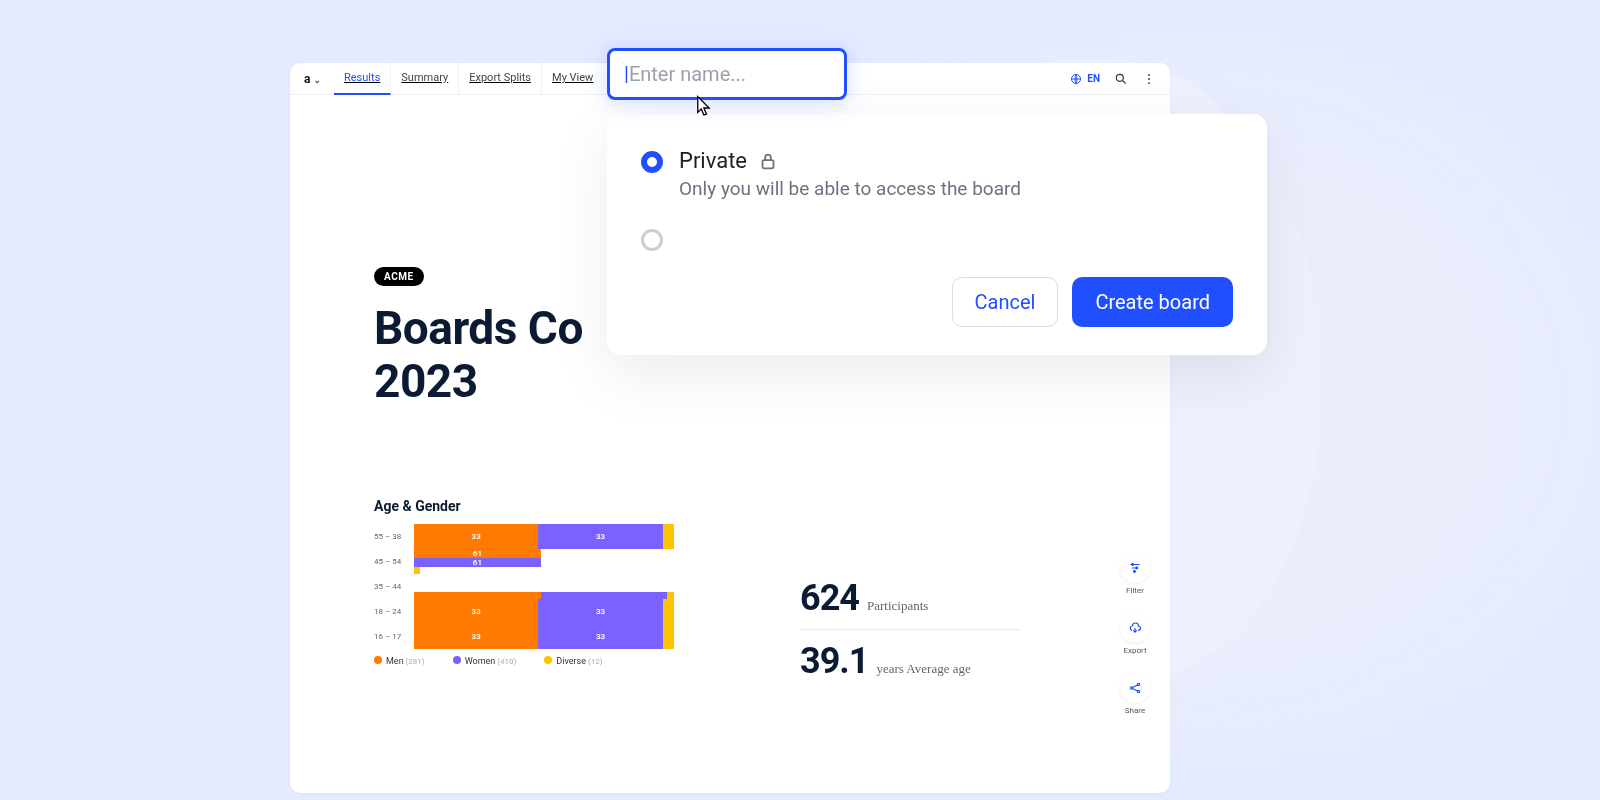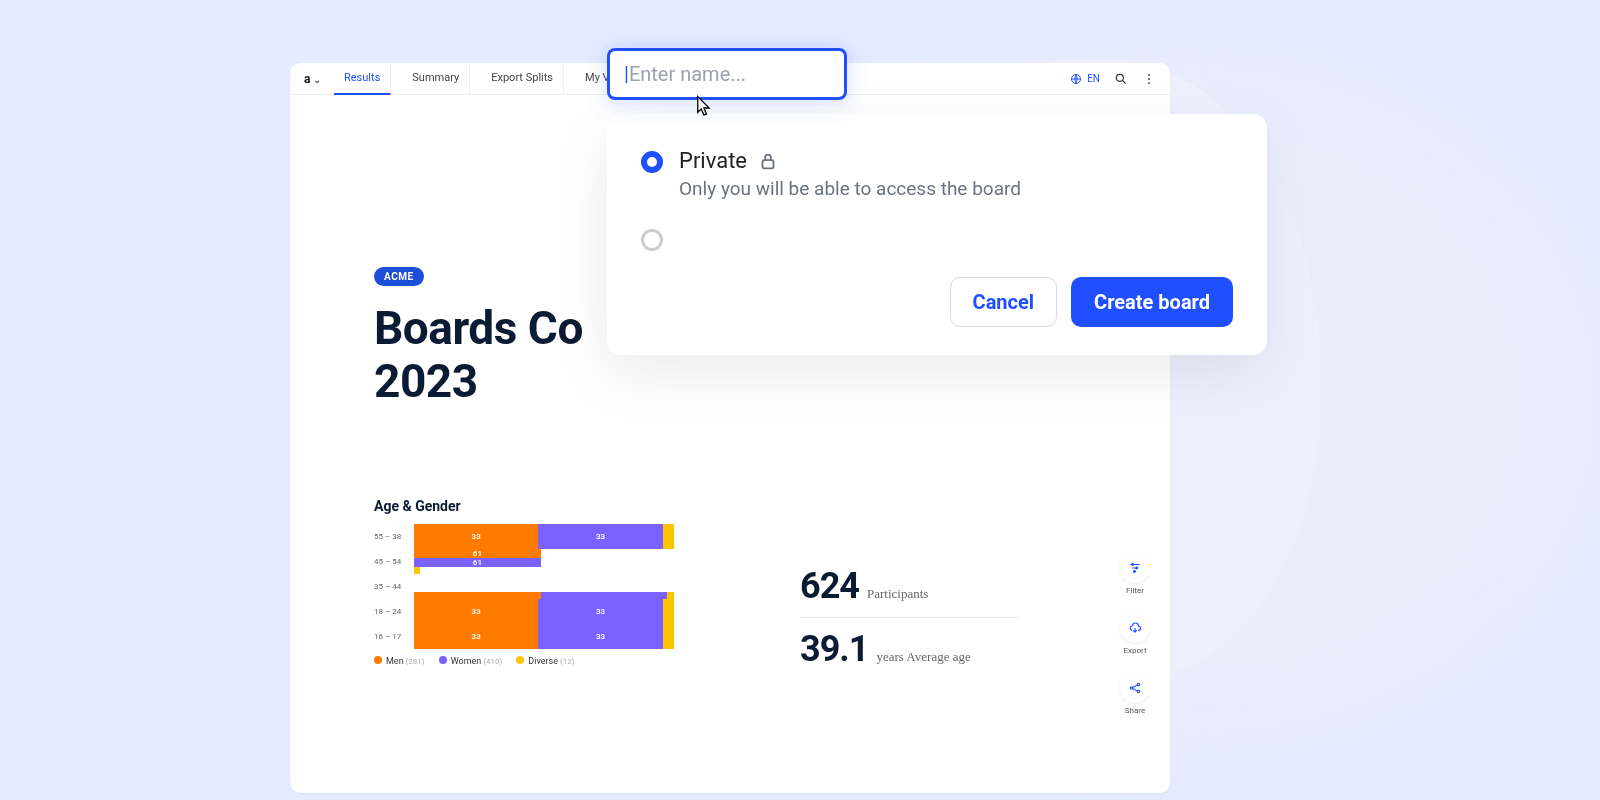--- a/index.html
+++ b/index.html
@@ -50,44 +50,44 @@
   }
   .logo {
     width: 14px; height: 14px;
     display:inline-block;
     font-weight: 700;
     color:#111;
     font-size: 12px;
     position: relative;
   }
   .logo::after { content:"⌄"; font-size:9px; margin-left:3px; color:#555; }
-  .tabs { display:flex; gap:11px; margin-left:8px; }
+  .tabs { display:flex; gap:0; margin-left:8px;text-decoration:underline; }
   .tab {
     padding: 9px 10px;
     color:#444;
     border-right: 1px solid #eef0f5;
     cursor:pointer;
   }
   .tab.active {
     color:#1f4fff;
     border-bottom: 2px solid #1f4fff;
   }
   .tab:last-child { border-right:none; }
   .nav-spacer { flex:1; }
   .nav-right { display:flex; align-items:center; gap:14px; color:#444; }
-  .lang { color:#1f4fff; font-weight:400; font-size:10px; display:flex; align-items:center; gap:4px;}
+  .lang { color:#1f4fff; font-weight:700; font-size:10px; display:flex; align-items:center; gap:4px;}
   .icon { width:14px; height:14px; display:inline-flex; align-items:center; justify-content:center; }
 
   .content {
     padding: 170px 84px 0 84px;
     position: relative;
   }
   .badge {
     display:inline-block;
-    background:#1d4ed8;
+    background:#000000;
     color:#fff;
     font-size:10px;
     font-weight:700;
     letter-spacing:.5px;
     padding:4px 10px;
     border-radius:10px;
     margin-bottom:16px;
   }
   .headline {
     font-size:46px;
@@ -100,26 +100,26 @@
   .chart-section { margin-top:90px; }
   .chart-title { font-size:14px; font-weight:700; color:#0b1b33; margin-bottom:14px; }
   .bar-chart { width: 300px; }
   .bar-row { display:flex; align-items:center; height:18px; margin-bottom:7px; font-size:8px; }
   .bar-label { width:40px; color:#666; text-align:left; padding-right:6px; font-size:8px; }
   .bar-track { flex:1; height:25px; display:flex; position:relative; }
   .seg { height:100%; display:flex; align-items:center; justify-content:center; color:#fff; font-size:8px; font-weight:600; }
   .seg.men   { background:#ff7a00; }
   .seg.women { background:#7b61ff; }
   .seg.div   { background:#ffc400; }
-  .legend { display:flex; gap:14px; margin-top:10px; font-size:9px; color:#333; align-items:center;}
+  .legend { display:flex; gap:28px; margin-top:10px; font-size:9px; color:#333; align-items:center;}
   .legend .sw { width:8px; height:8px; border-radius:50%; display:inline-block; margin-right:4px; }
   .sw.men{background:#ff7a00;} .sw.women{background:#7b61ff;} .sw.div{background:#ffc400;}
   .legend .cnt { color:#aaa; font-size:8px; margin-left:2px;}
 
-  .stats { position:absolute; left:510px; top:492px; width:220px; }
+  .stats { position:absolute; left:510px; top:504px; width:220px; }
   .stat { display:flex; align-items:baseline; gap:8px; padding:10px 0; border-top:1px solid #e8eaf0; }
   .stat:first-child { border-top:none; }
   .stat .num { font-size:36px; font-weight:700; color:#0b1b33; letter-spacing:-1px;}
   .stat .lbl { font-size:13px; color:#666;font-family:Liberation Serif, serif; }
 
   .side-actions { position:absolute; right:20px; top:490px; display:flex; flex-direction:column; gap:18px; align-items:center; }
   .fab { width:30px; height:30px; border-radius:50%; background:#fff; box-shadow:0 1px 3px rgba(0,0,0,.08); display:flex; align-items:center; justify-content:center; color:#1f4fff; cursor:pointer; }
   .fab-lbl { font-size:8px; color:#555; margin-top:3px; text-align:center; }
   .fab-wrap { display:flex; flex-direction:column; align-items:center; }
 
@@ -161,21 +161,21 @@
   .radio.checked {
     border:6px solid #1f4fff;
   }
   .opt-head { display:flex; align-items:center; gap:10px; font-size:22px; color:#222; }
   .opt-desc { font-size:19px; color:#6b7280; margin-top:4px; }
   .modal-actions { display:flex; justify-content:flex-end; gap:14px; margin-top:6px; }
   .btn {
     padding:12px 22px;
     border-radius:10px;
     font-size:20px;
-    font-weight:700;
+    font-weight:400;
     cursor:pointer;
     border:1px solid transparent;
   }
   .btn.secondary { background:#fff; color:#1f4fff; border:1px solid #d7dbe6; }
   .btn.primary   { background:#1f4fff; color:#fff; }
 
   
   .blue-region {
     position:absolute;
     left:1005px; top:408px;

